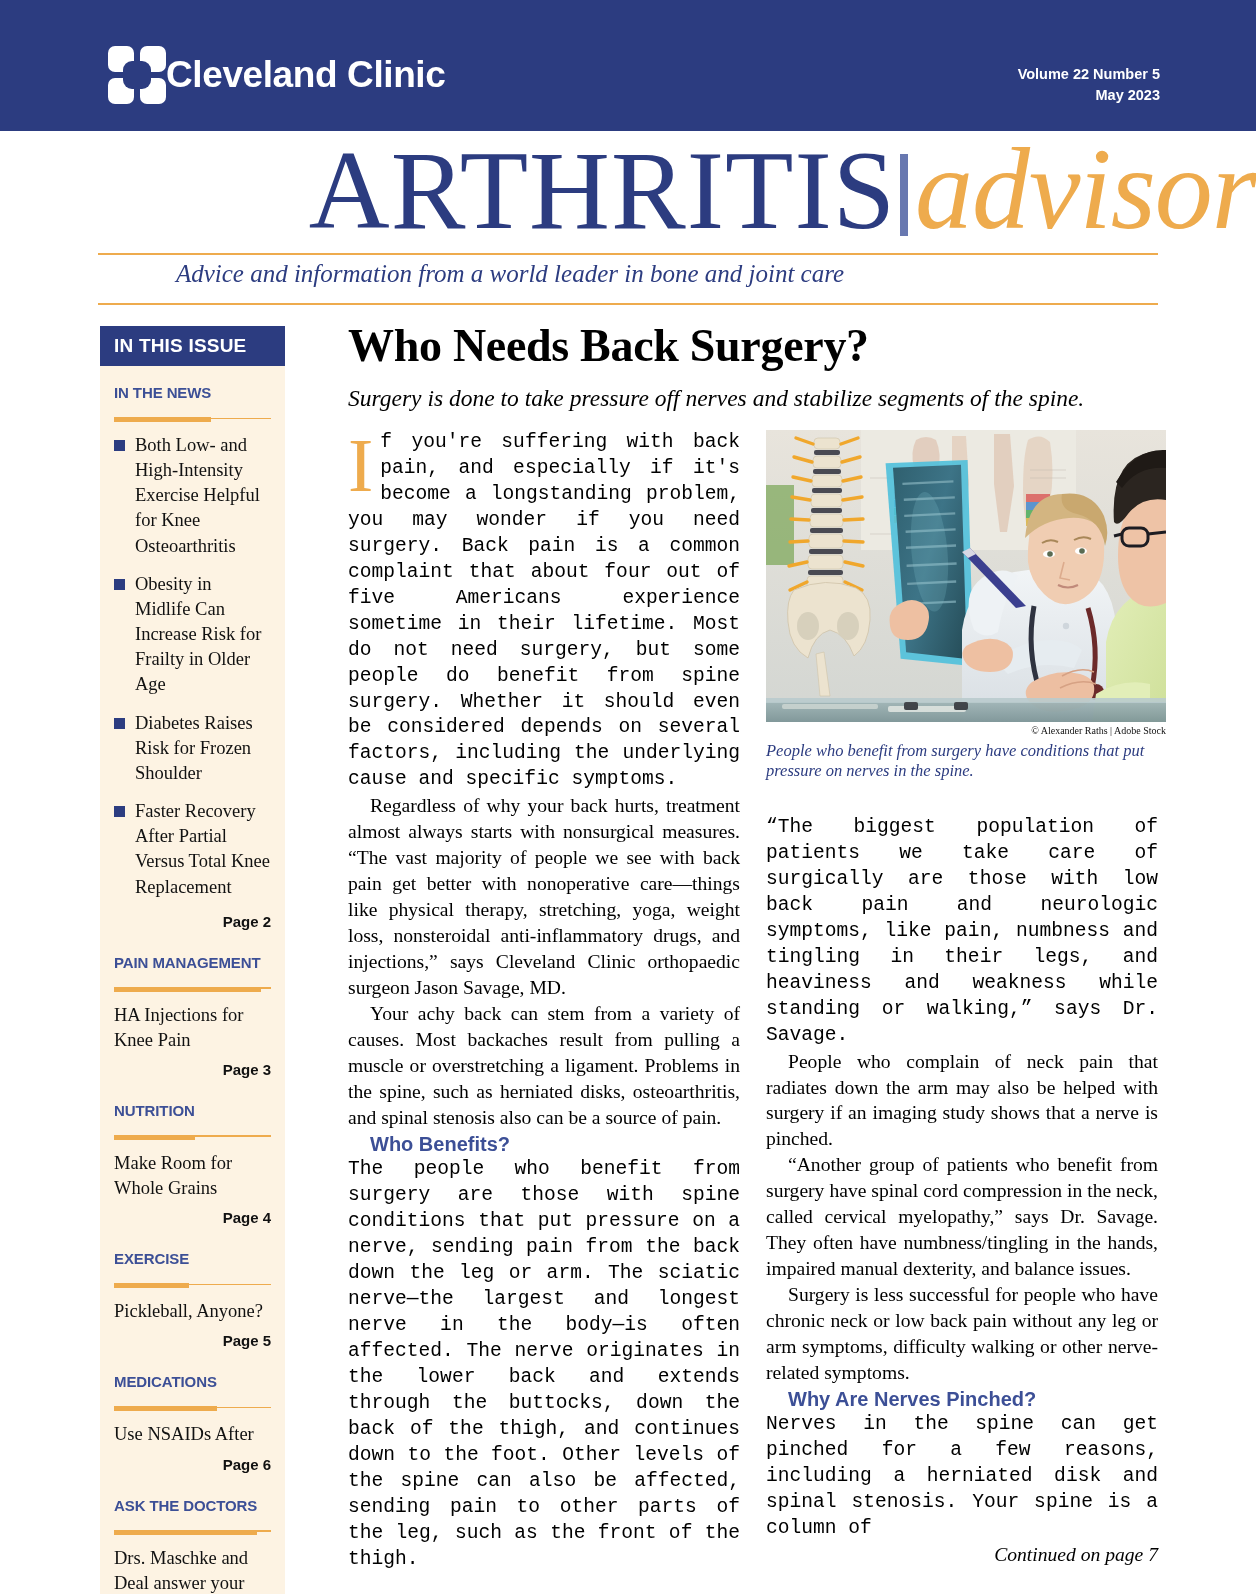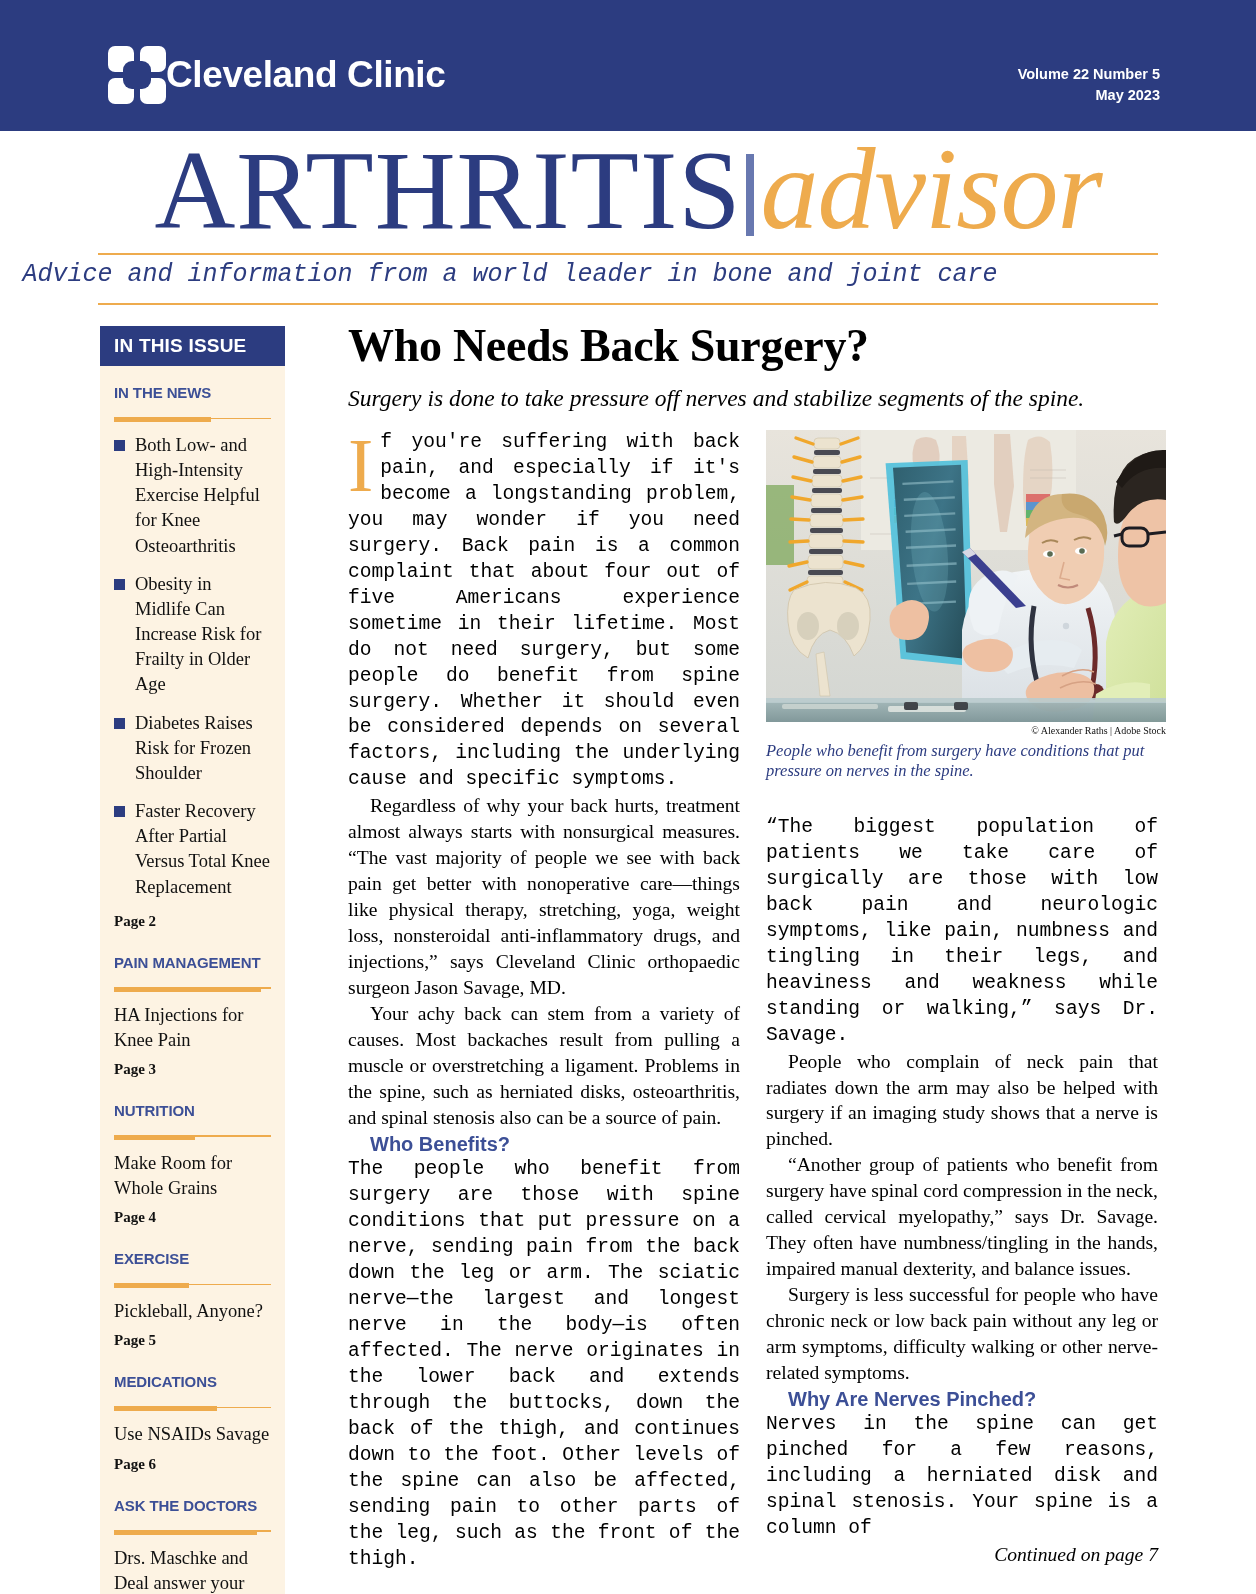--- a/index.html
+++ b/index.html
@@ -45,21 +45,21 @@
     font-family: "Liberation Sans", sans-serif;
     font-weight: bold; font-size: 14.5px; line-height: 1.42;
   }
 
   
   .masthead {
     position: absolute; left: 0; top: 131px; width: 1256px; height: 175px;
   }
   .mast-title {
     position: absolute; left: 0; top: 0; width: 1256px;
-    text-align: center; white-space: nowrap; line-height: 1;
+    text-align: right; white-space: nowrap; line-height: 1;
   }
   .mast-arth {
     font-family: "Liberation Serif", serif;
     font-size: 112px; color: #2c3c80; letter-spacing: 1px;
     font-weight: normal;
   }
   .mast-pipe {
     display: inline-block; width: 8px; height: 82px; background: #6878b0;
     vertical-align: -8px; margin: 0 7px 0 4px;
   }
@@ -71,21 +71,21 @@
     position: absolute; left: 98px; top: 122px; width: 1060px; height: 2px;
     background: #eeab4d;
   }
   .rule-bottom {
     position: absolute; left: 98px; top: 172px; width: 1060px; height: 2px;
     background: #eeab4d;
   }
   .tagline {
     position: absolute; left: 0; top: 129px; width: 1020px;
     text-align: center; font-style: italic; font-size: 25px;
-    color: #2c3c80; font-family: Liberation Mono, monospace;
+    color: #2c3c80; font-family: Liberation Serif, serif;
   }
 
   
   .sidebar {
     position: absolute; left: 100px; top: 326px; width: 185px;
   }
   .sb-head {
     background: #2c3c80; color: #fff;
     font-family: "Liberation Sans", sans-serif; font-weight: bold;
     font-size: 19px; letter-spacing: 0.2px;
@@ -117,22 +117,22 @@
     font-size: 18.5px; line-height: 1.36; color: #111;
   }
   .sb-list li::before {
     content: ""; position: absolute; left: 0; top: 7px;
     width: 11px; height: 11px; background: #2c3c80;
   }
   .sb-item {
     font-size: 18.5px; line-height: 1.36; color: #111; margin-top: 12px;
   }
   .sb-page {
-    font-family: Liberation Serif, serif; font-weight: bold;
-    font-size: 15px; color: #111; margin-top: 8px;
+    font-family: Liberation Sans, sans-serif; font-weight: bold;
+    font-size: 15px; color: #111; margin-top: 8px; text-align: right;
   }
 
   
   .article { position: absolute; left: 348px; top: 322px; width: 820px; }
   .headline {
     font-size: 46px; color: #000; line-height: 1.06; letter-spacing: -0.3px;
     font-family: "Liberation Serif", serif;
   }
   .deck {
     font-style: italic; font-size: 23.5px; color: #000;
@@ -254,21 +254,21 @@
           <div class="sb-cat">EXERCISE</div>
         </div>
         <div class="sb-item">Pickleball, Anyone?</div>
         <div class="sb-page">Page 5</div>
       </div>
 
       <div class="sb-section">
         <div class="sb-cat-wrap">
           <div class="sb-cat">MEDICATIONS</div>
         </div>
-        <div class="sb-item">Use NSAIDs Savage</div>
+        <div class="sb-item">Use NSAIDs After</div>
         <div class="sb-page">Page 6</div>
       </div>
 
       <div class="sb-section">
         <div class="sb-cat-wrap">
           <div class="sb-cat">ASK THE DOCTORS</div>
         </div>
         <div class="sb-item">Drs. Maschke and Deal answer your questions about plantar fasciitis and kyphosis.</div>
         <div class="sb-page">Page 8</div>
       </div>

